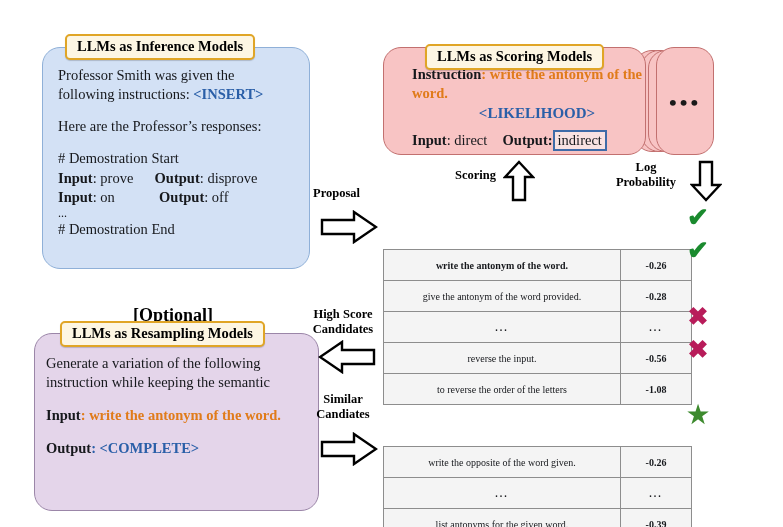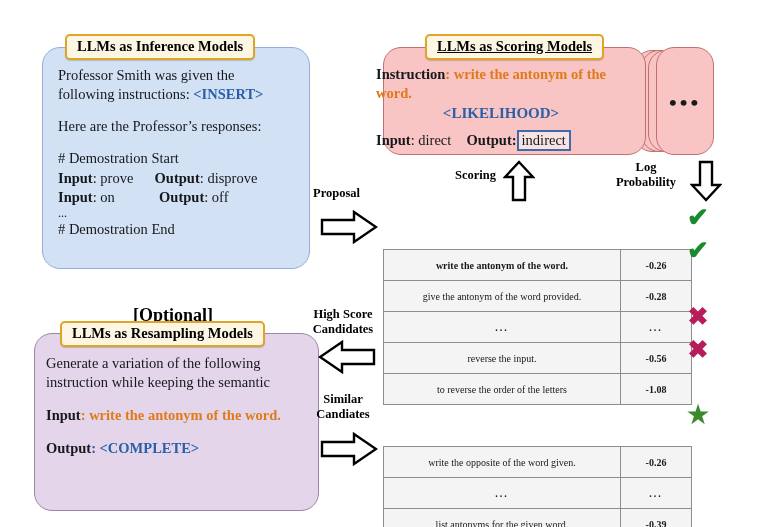--- a/index.html
+++ b/index.html
@@ -185,23 +185,23 @@
     <div># Demostration End</div>
   </div>
 
   <div class="stack-card ghost3"></div>
   <div class="stack-card ghost2"></div>
   <div class="stack-card ghost1"></div>
   <div class="stack-card dots-card"></div>
   <div class="card-dots">•••</div>
 
   <div class="panel" id="scoring-panel"></div>
-  <div class="panel-title" style="left:425px; top:34px; z-index:21;text-decoration:underline;">LLMs as Scoring Models</div>
-
-  <div class="panel-body" style="left:376px; top:65px; width:250px; z-index:15;">
+  <div class="panel-title" style="left:425px; top:44px; z-index:21;">LLMs as Scoring Models</div>
+
+  <div class="panel-body" style="left:412px; top:65px; width:250px; z-index:15;">
     <div>
       <span class="bold">Instruction</span><span class="orange">: write the antonym of the word.</span>
     </div>
     <div style="text-align:center; margin-top:1px;">
       <span class="blue" style="font-size:15px;margin-top:13px;">&lt;LIKELIHOOD&gt;</span>
     </div>
     <div style="margin-top:6px;">
       <span class="bold">Input</span><span>: direct</span>
       <span style="display:inline-block;width:8px;"></span>
       <span class="bold">Output</span><span class="bold">:</span><span class="hl-box">indirect</span>

